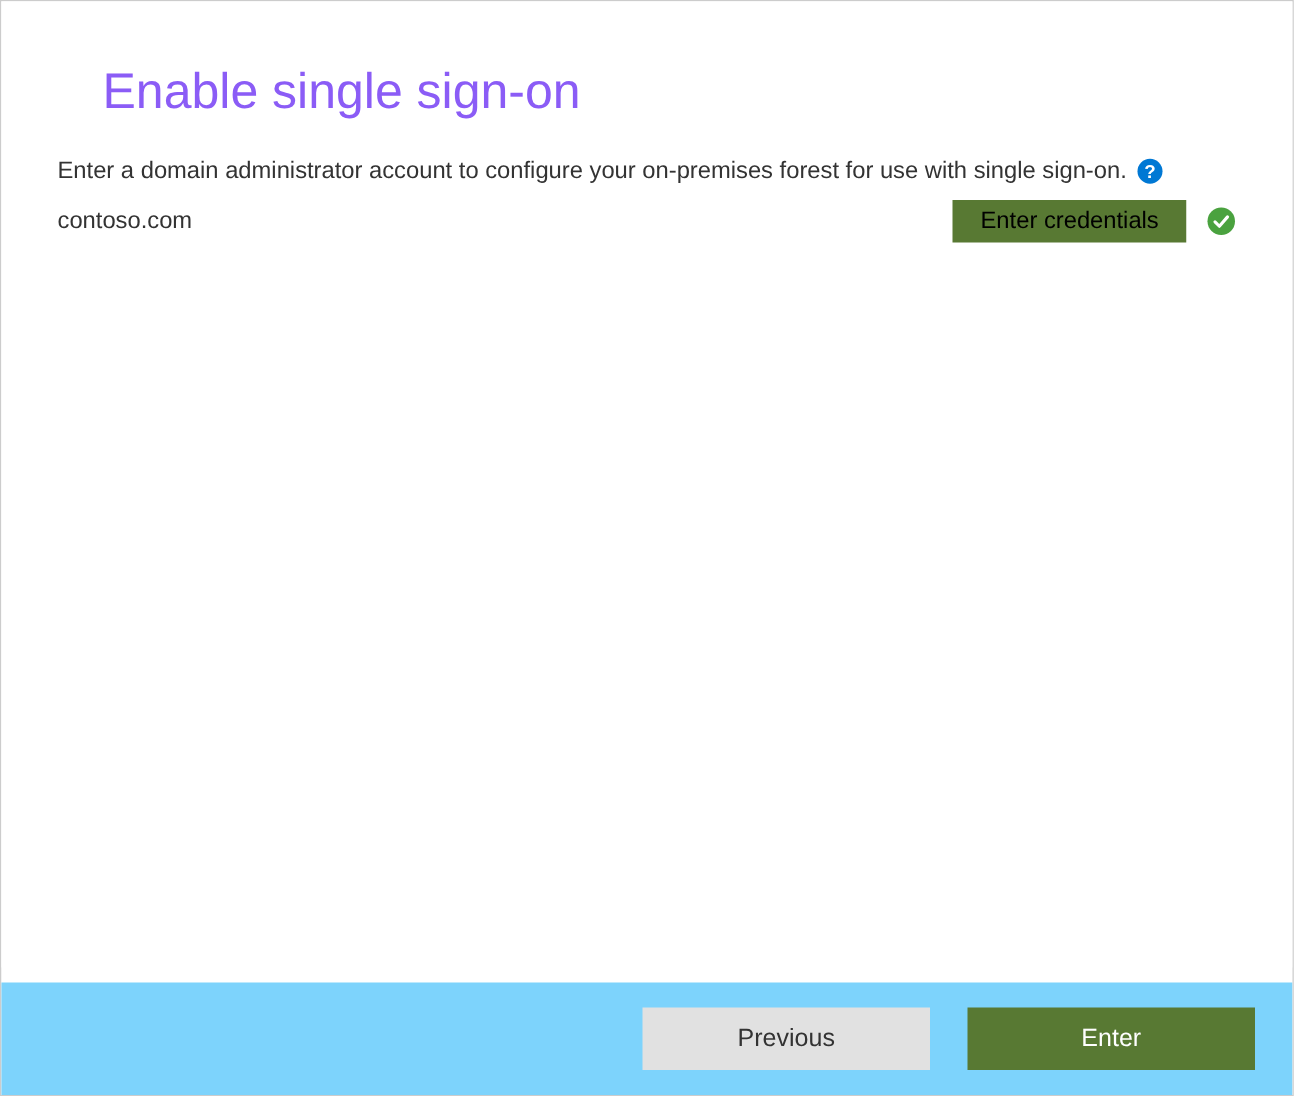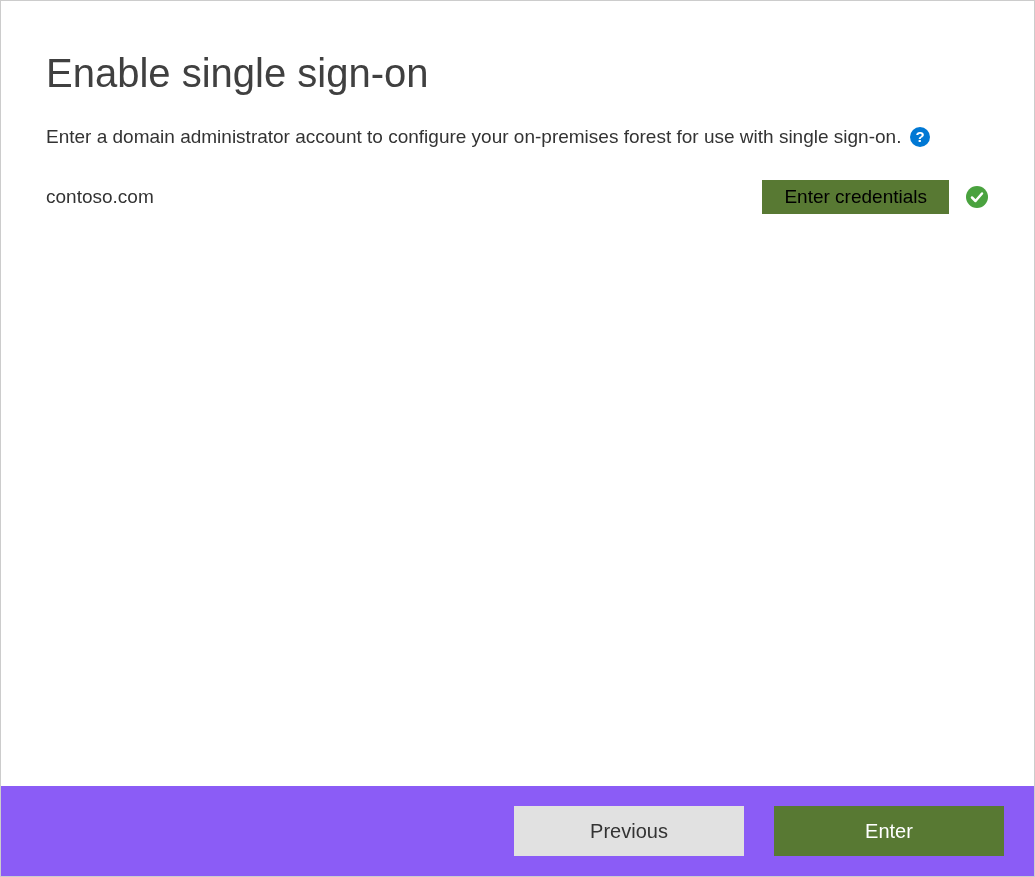--- a/index.html
+++ b/index.html
@@ -18,28 +18,29 @@
       overflow: hidden;
     }
     .content {
       flex: 1;
       padding: 50px 45px 20px 45px;
       background: #ffffff;
     }
     .page-title {
       font-size: 40px;
       font-weight: 300;
-      color: #404040;
+      color: #8b5cf6;
       margin-bottom: 30px;
       letter-spacing: 0px;
+      margin-left: 36px;
     }
     .instruction-row {
       display: flex;
       gap: 8px;
-      margin-bottom: 32px;
+      margin-bottom: 12px;
     }
     .instruction-text {
       font-size: 19px;
       color: #333333;
       font-weight: 400;
     }
     .help-icon {
       width: 22px;
       height: 22px;
       display: inline-flex;
@@ -74,21 +75,21 @@
       font-family: inherit;
     }
     .check-icon {
       width: 24px;
       height: 24px;
       display: inline-flex;
       align-items: center;
       justify-content: center;
     }
     .footer {
-      background: #8b5cf6;
+      background: #7dd3fc;
       height: 90px;
       display: flex;
       align-items: center;
       justify-content: flex-end;
       padding: 0 30px;
       gap: 30px;
       margin-top: 12px;
     }
     .footer-btn {
       width: 230px;

